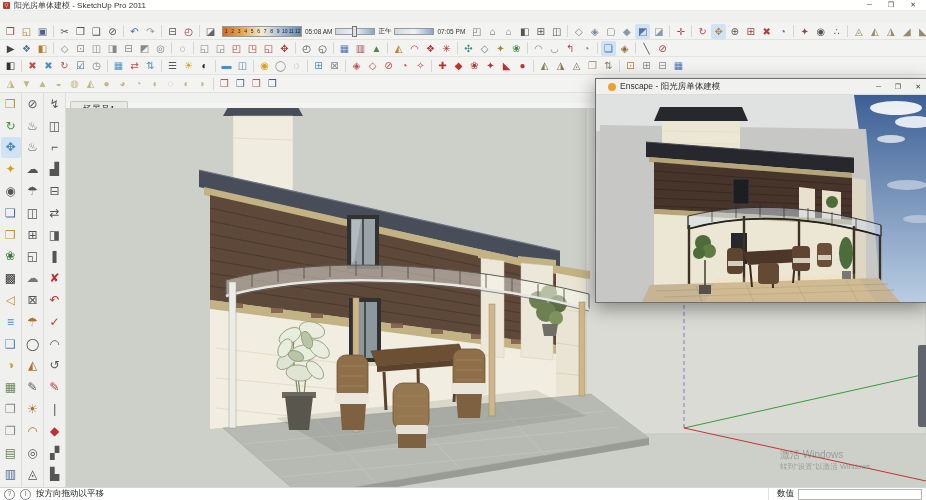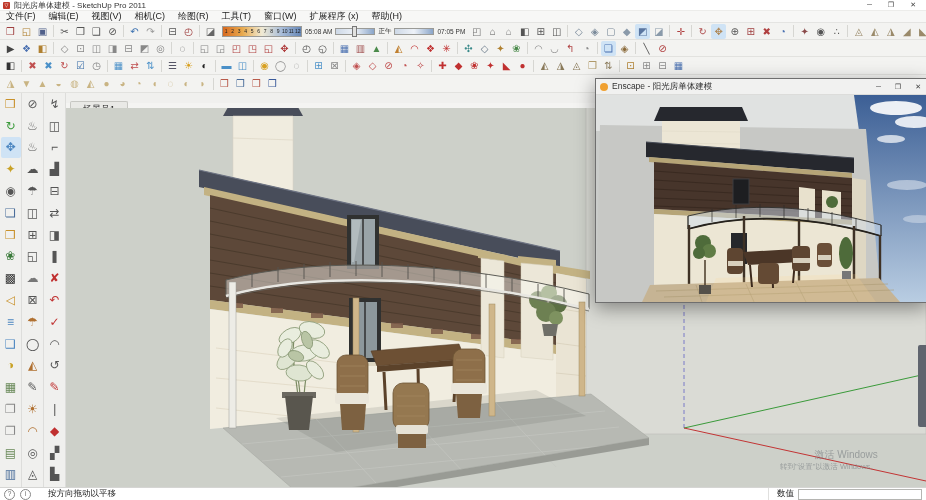--- a/index.html
+++ b/index.html
@@ -47,72 +47,60 @@
   .tabbar{position:absolute;left:66px;top:103px;width:860px;height:15px;background:#f4f4f2;
           border-bottom:1px solid #d2d2ce;display:flex;align-items:flex-end;box-sizing:border-box;}
   .scene-tab{margin-left:4px;padding:1px 12px;font-size:9px;color:#222;background:#e9e9e6;
              border:1px solid #c7c7c3;border-bottom:none;border-radius:2px 2px 0 0;}
   
   .viewport{position:absolute;left:66px;top:108px;width:860px;height:379px;background:#cdd0c9;}
   
   .enscape{position:absolute;left:595px;top:78px;width:331px;height:223px;background:#fff;
            border:1px solid #6f6f6f;box-sizing:content-box;box-shadow:0 5px 18px rgba(0,0,0,.4);z-index:30;}
   .ens-titlebar{height:15px;background:#f1f1f0;display:flex;align-items:center;gap:4px;
-                padding:0 6px 0 4px;font-size:8.5px;color:#333;border-bottom:1px solid #dcdcda;}
+                padding:0 6px 0 12px;font-size:8.5px;color:#333;border-bottom:1px solid #dcdcda;}
   .ens-logo{width:8px;height:8px;border-radius:50%;background:#f0a030;flex:0 0 auto;}
   .ens-controls{margin-left:auto;display:flex;gap:14px;}
   
   .statusbar{position:absolute;left:0;bottom:0;width:926px;height:13px;background:#ffffff;
-             border-top:1px solid #d5d5d3;display:flex;align-items:center;gap:17px;
+             border-top:1px solid #d5d5d3;display:flex;align-items:center;gap:5px;
              padding:0 4px;box-sizing:border-box;font-size:8.5px;color:#222;z-index:40;}
   .st-icons{display:flex;gap:5px;align-items:center;}
   .st-icon{width:9px;height:9px;border:1px solid #888;border-radius:50%;font-size:6.5px;
            line-height:8px;text-align:center;color:#666;}
   .hint{white-space:nowrap;}
   .measure{margin-left:auto;display:flex;align-items:center;gap:4px;border-left:1px solid #e0e0de;padding-left:8px;}
   .measure-label{font-size:8.5px;color:#222;}
   .measure-input{width:118px;height:9px;border:1px solid #b5b5b2;font-size:8px;padding:0 2px;box-sizing:content-box;}
   
   .watermark{position:absolute;left:22px;top:418px;z-index:20;font-size:54px;font-weight:bold;
              letter-spacing:8px;color:rgba(230,88,88,0.5);pointer-events:none;white-space:nowrap;}
   .activation{position:absolute;left:780px;top:449px;z-index:21;color:rgba(110,115,120,0.55);
               pointer-events:none;line-height:1.25;}
-  .activation .l1{font-size:10px;text-align:right;}
+  .activation .l1{font-size:10px;}
   .activation .l2{font-size:7.5px;}
   .side-strip{position:absolute;right:0;top:345px;width:8px;height:82px;background:#5f646e;
               border-radius:2px 0 0 2px;z-index:15;}
 </style>
 </head>
 <body>
 
 <div id="app">
 
   <div class="titlebar">
     <span class="app-logo">▽</span>
     <span>阳光房单体建模 - SketchUp Pro 2011</span>
     <span class="win-controls">
 
     <span class="wbtn">─</span>
         <span class="wbtn">❐</span>
         <span class="wbtn">✕</span>
       </span>
   </div>
 
-  <div class="menubar">
-
-  <span class="menu-item">文件(F)</span>
-      <span class="menu-item">编辑(E)</span>
-      <span class="menu-item">视图(V)</span>
-      <span class="menu-item">相机(C)</span>
-      <span class="menu-item">绘图(R)</span>
-      <span class="menu-item">工具(T)</span>
-      <span class="menu-item">窗口(W)</span>
-      <span class="menu-item">扩展程序 (x)</span>
-      <span class="menu-item">帮助(H)</span>
-    </div>
 
   <div class="tbrow" id="tbrow1">
     <span class="tblist">
 
     <span class="tb-icon" style="color: rgb(160, 64, 64);">❒</span>
         <span class="tb-icon" style="color: rgb(176, 128, 48);">◱</span>
         <span class="tb-icon" style="color: rgb(80, 96, 138);">▣</span>
         <i class="sep"></i>
         <span class="tb-icon" style="color: rgb(85, 85, 85);">✂</span>
         <span class="tb-icon" style="color: rgb(85, 85, 85);">❐</span>

